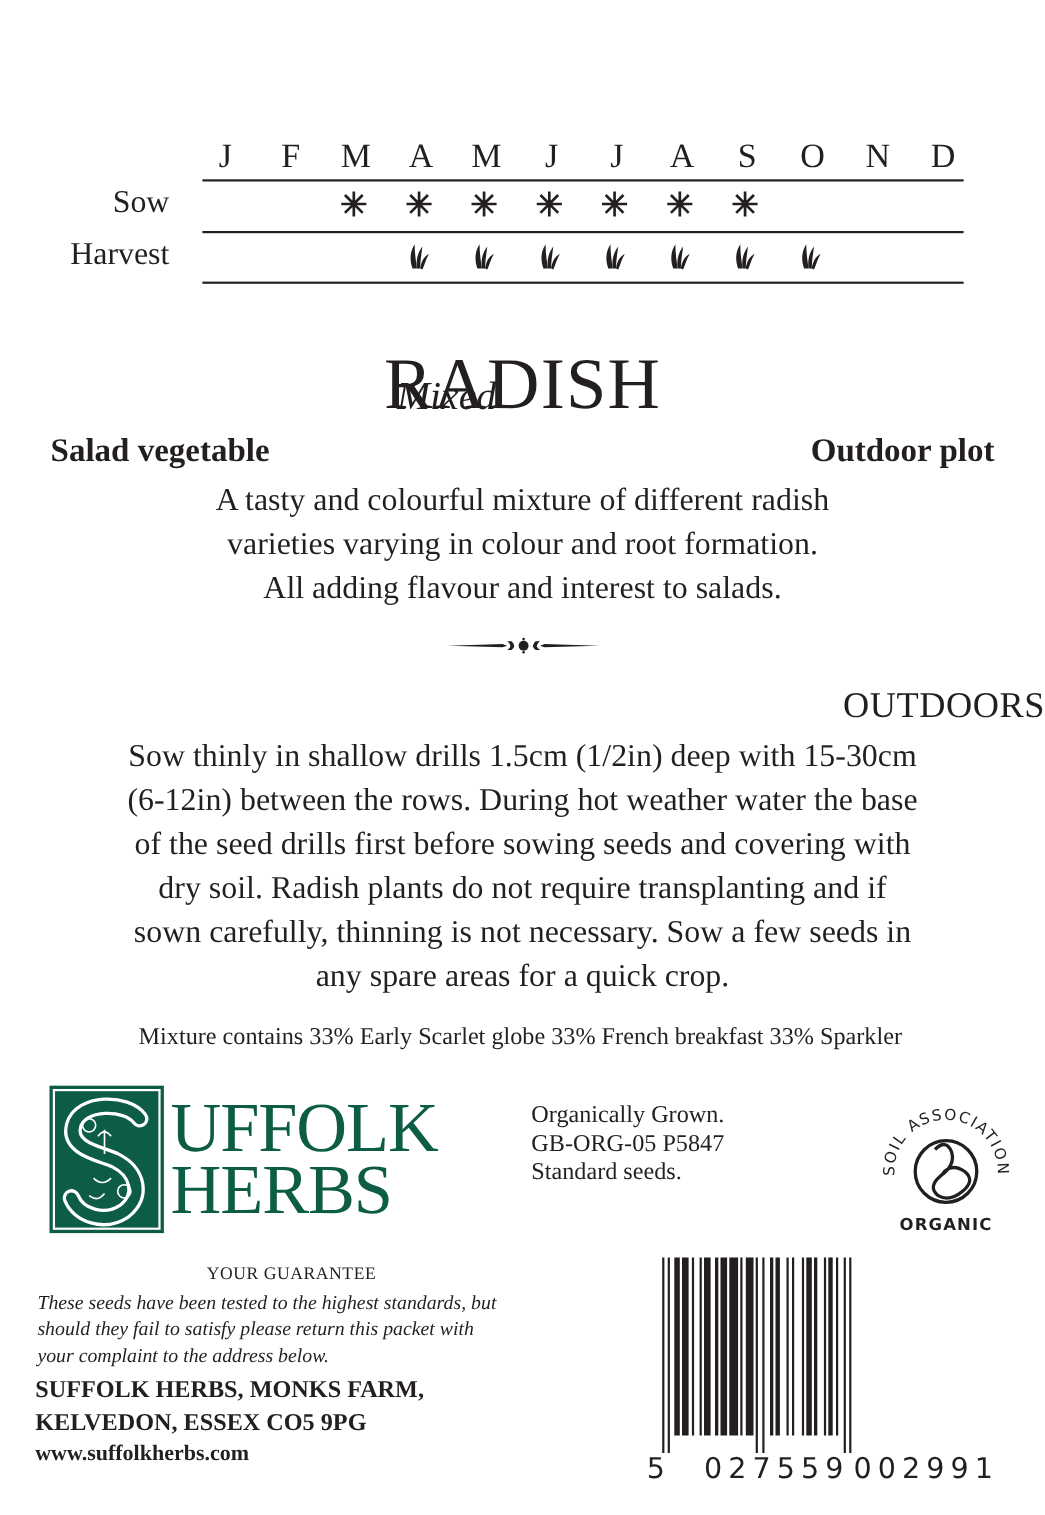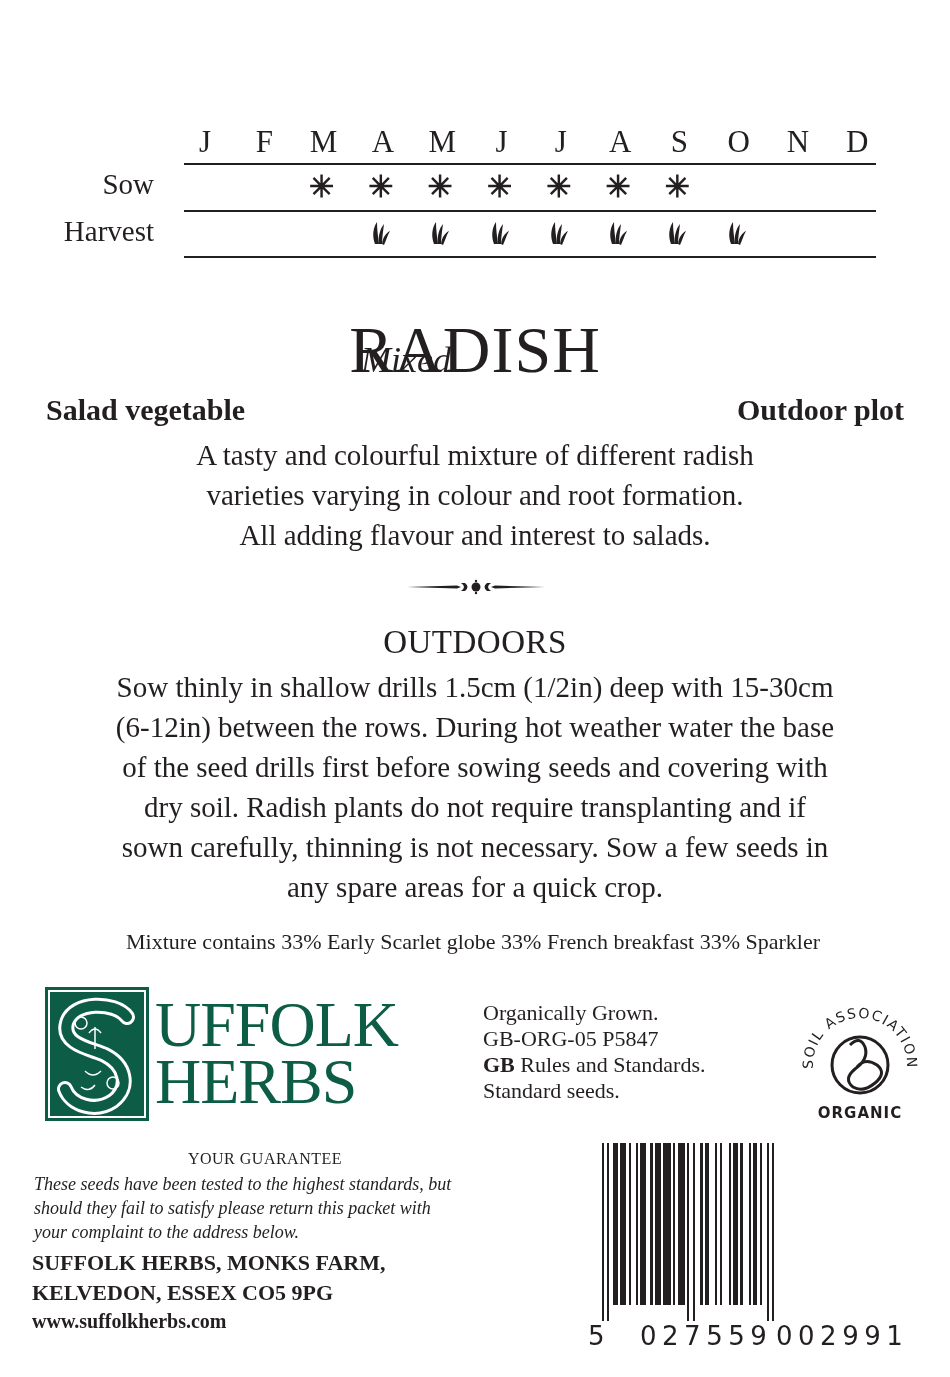--- a/index.html
+++ b/index.html
@@ -27,21 +27,21 @@
               font-style: italic; line-height: 44px; }
 
   .tag-left { left: 46px; top: 390px; font-size: 30px; font-weight: bold; line-height: 40px; }
   .tag-right { right: 46px; top: 390px; font-size: 30px; font-weight: bold; line-height: 40px; text-align: right; }
 
   .desc { left: 0; width: 950px; top: 435px; text-align: center; font-size: 29px; line-height: 40px; }
   .desc div { white-space: nowrap; }
 
   .divider { left: 405px; top: 578px; width: 142px; height: 18px; }
 
-  .section-head { left: 0; width: 950px; top: 620px; text-align: center; font-size: 33px; line-height: 44px; letter-spacing: 0.5px; }
+  .section-head { left: 0; width: 950px; top: 620px; text-align: right; font-size: 33px; line-height: 44px; letter-spacing: 0.5px; }
   .instructions { left: 0; width: 950px; top: 667px; text-align: center; font-size: 29px; line-height: 40px; }
   .instructions div { white-space: nowrap; }
 
   .mixture { left: 0; width: 946px; top: 926px; text-align: center; font-size: 22px; line-height: 32px; white-space: nowrap; }
 
   
   .logo { left: 45px; top: 987px; width: 390px; height: 138px; }
   .logo-box { position: absolute; left: 0; top: 0; width: 104px; height: 134px; background: #0d5c45; }
   .logo-text { position: absolute; left: 110px; color: #0d5c45; font-size: 64px; line-height: 64px;
                font-family: "Liberation Serif", serif; letter-spacing: -1px; }
@@ -191,21 +191,20 @@
       <path d="M40 84 Q48 92 56 84 M36 100 Q44 106 50 98" fill="none" stroke="#ffffff" stroke-width="1.5"></path>
     </svg>
   </div>
   <div class="logo-text" style="top:6px">UFFOLK</div>
   <div class="logo-text" style="top:63px">HERBS</div>
 </div>
 
 <div class="abs organic-info">
   <div>Organically Grown.</div>
   <div>GB-ORG-05 P5847</div>
-  <div><span class="gb">GB</span><span> Rules and Standards.</span></div>
   <div>Standard seeds.</div>
 </div>
 
 <svg class="abs soil-logo" viewBox="0 0 130 130">
   <defs>
     <path id="arcTop" d="M18 70 A47 47 0 1 1 112 70"></path>
     <path id="arcBot" d="M26 96 A46 46 0 0 0 104 96"></path>
   </defs>
   <text font-family="DejaVu Sans, sans-serif" font-size="14" fill="#231f20" letter-spacing="1.5">
     <textPath href="#arcTop" startOffset="50%" text-anchor="middle">SOIL ASSOCIATION</textPath>

